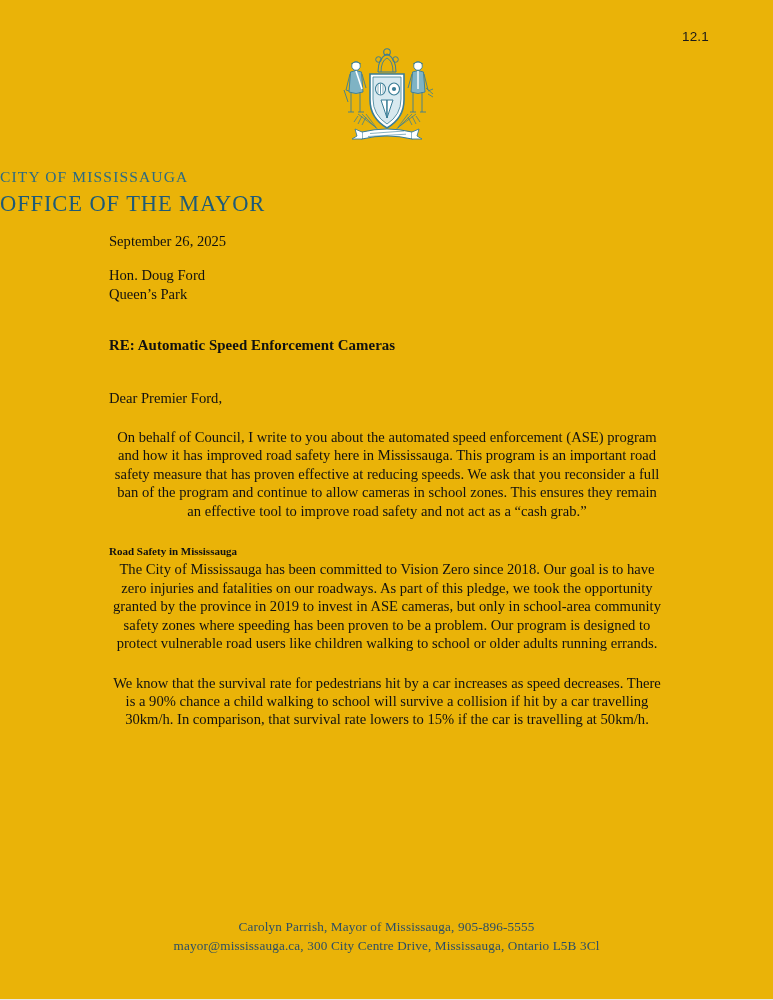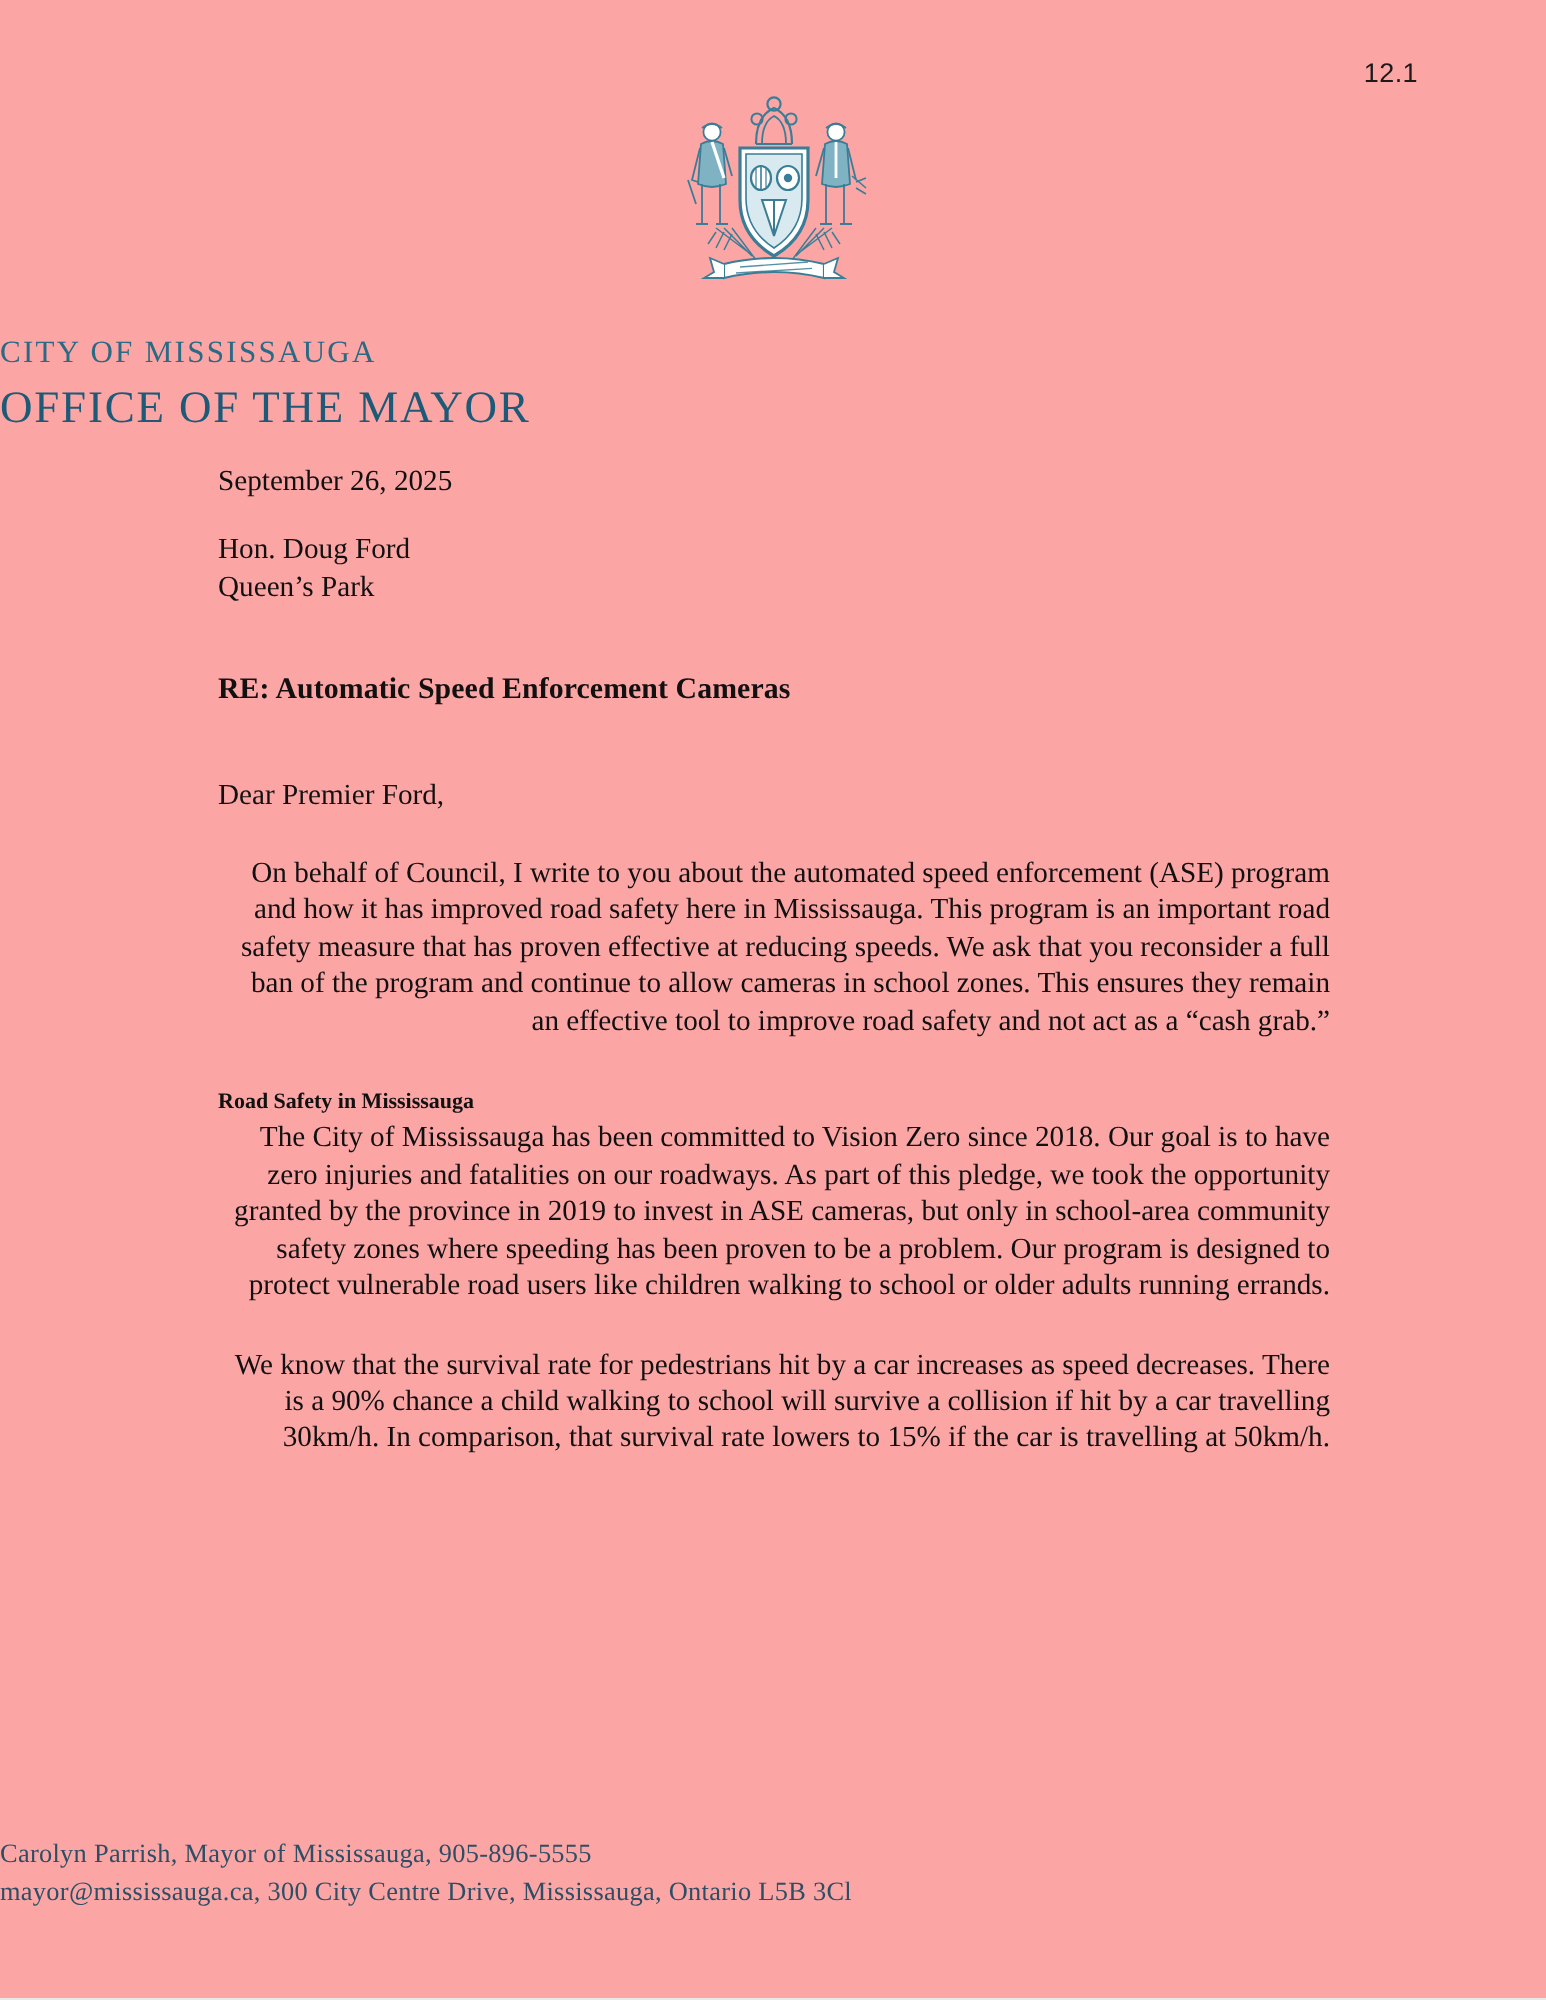--- a/index.html
+++ b/index.html
@@ -4,21 +4,21 @@
 <style>
   html, body {
     margin: 0;
     padding: 0;
     background: #ffffff;
   }
   .page {
     position: relative;
     width: 773px;
     height: 1000px;
-    background: #fca5a5;
+    background: #eab308;
     overflow: hidden;
     border-bottom: 1px solid #e8e8e8;
     box-sizing: border-box;
     font-family: "Liberation Serif", "DejaVu Serif", serif;
   }
 
   
   .page-number {
     position: absolute;
     top: 29px;
@@ -70,34 +70,35 @@
   .date-line { margin: 0 0 1px 0; }
   .addressee { margin-top: 16px; }
   .addressee div { white-space: nowrap; }
   .subject {
     margin-top: 33px;
     font-weight: bold;
     font-size: 14.9px;
     letter-spacing: 0.05px;
   }
   .salutation { margin-top: 34px; }
-  .para { margin-top: 21px; text-align: right; }
+  .para { margin-top: 21px; text-align: center; }
   .section-heading {
     margin-top: 22px;
     font-weight: bold;
     font-size: 11px;
   }
   .section-heading + .para { margin-top: 0; }
 
   
   .footer {
     position: absolute;
     left: 0;
     bottom: 44px;
     width: 100%;
+    text-align: center;
     color: #2c4f66;
     font-size: 13.2px;
     line-height: 19px;
     font-family: "Liberation Serif", "DejaVu Serif", serif;
     letter-spacing: 0.15px;
   }
 </style>
 </head>
 <body>
 

